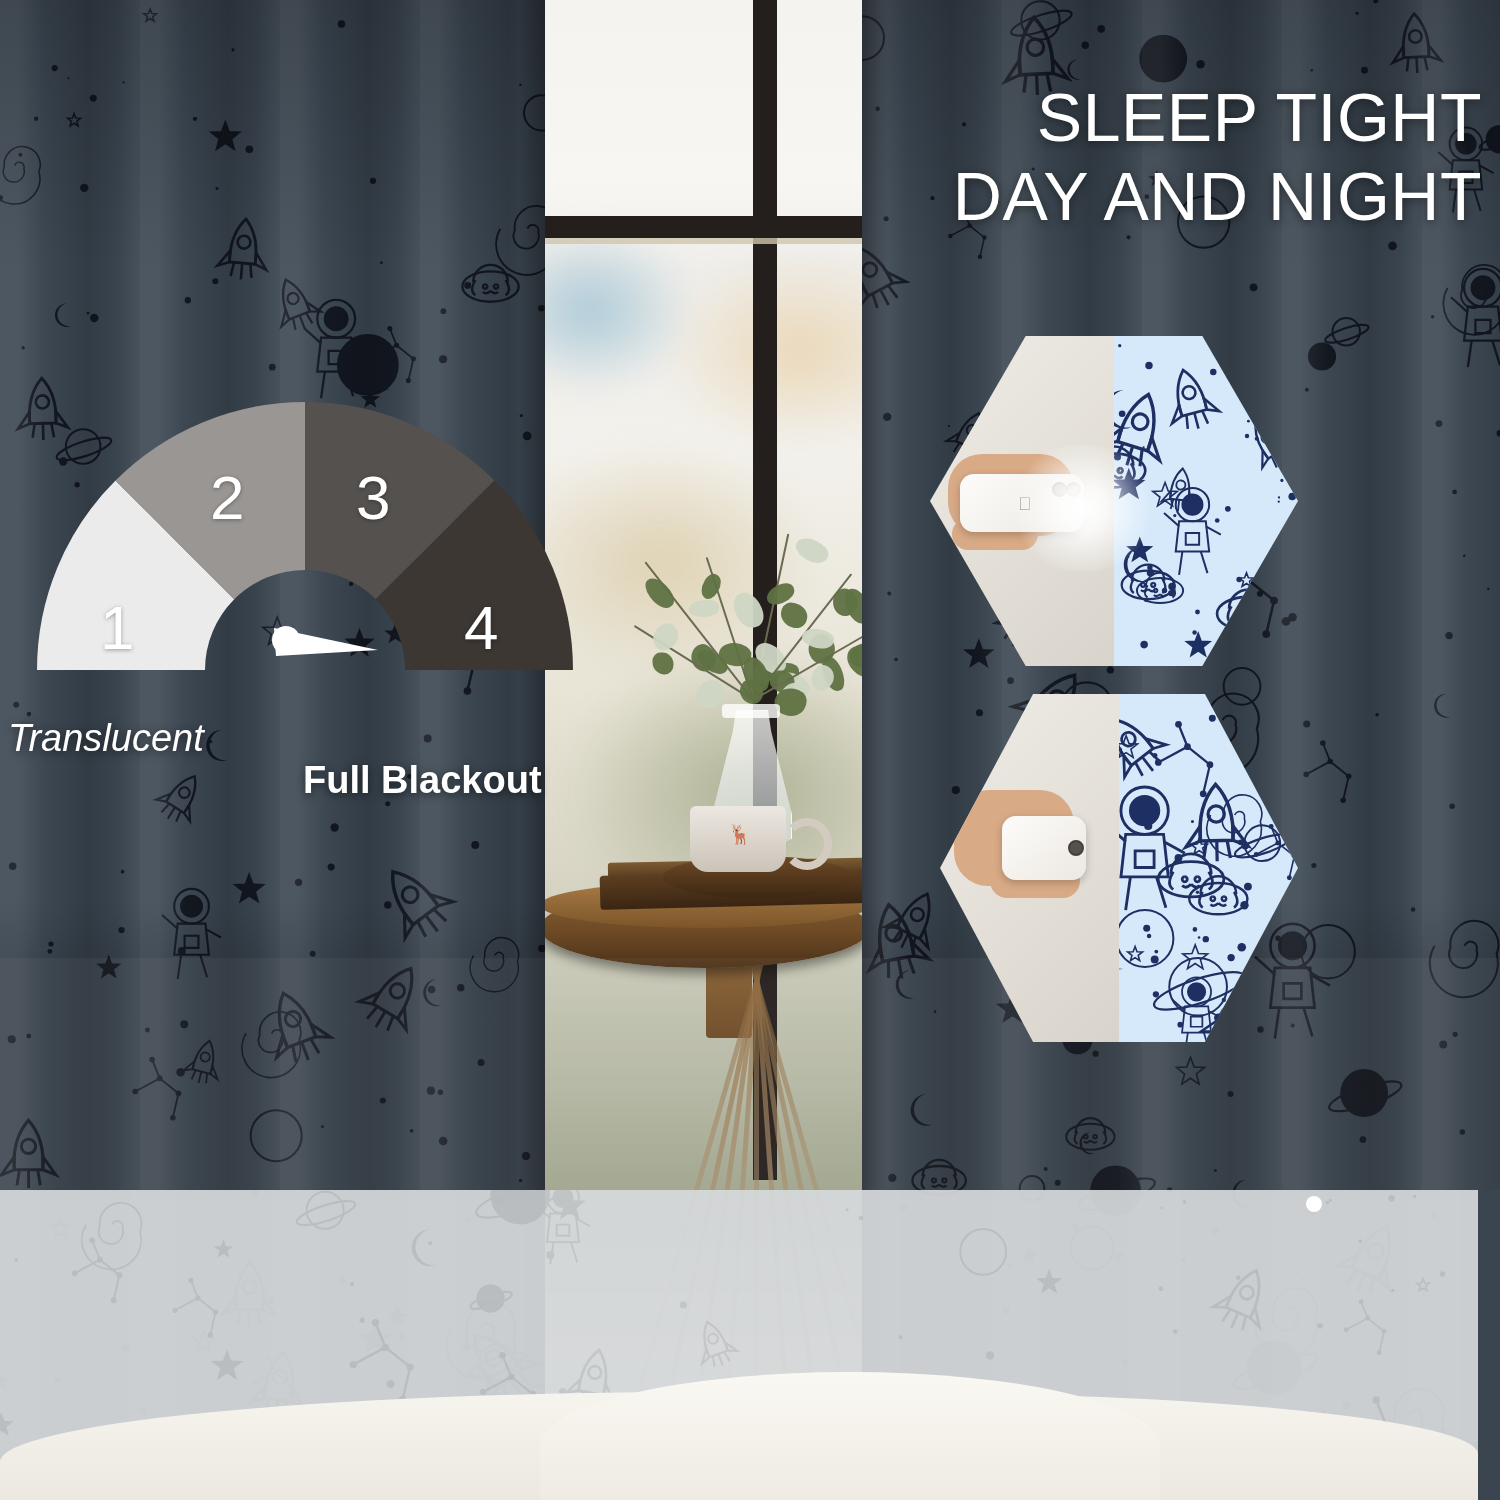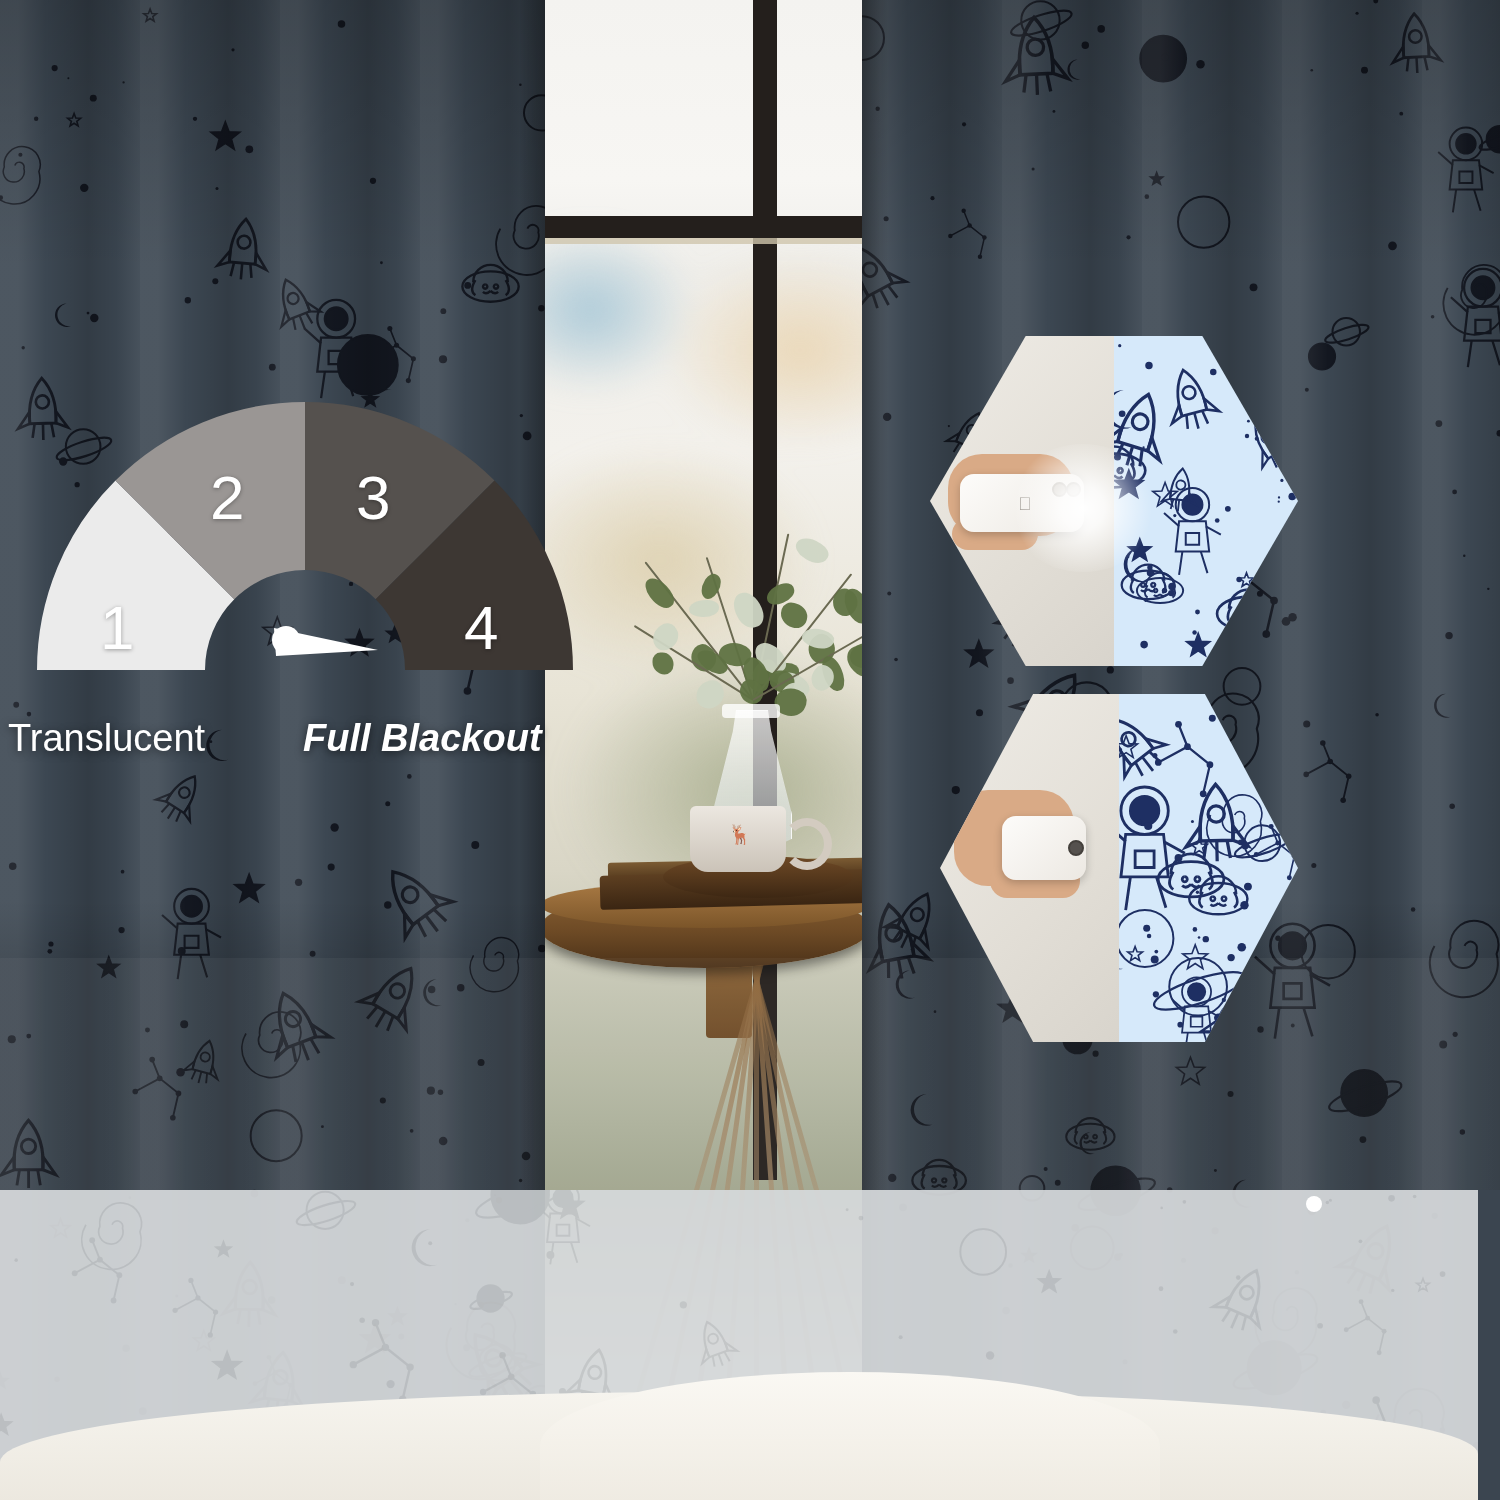--- a/index.html
+++ b/index.html
@@ -79,22 +79,22 @@
     font-size:68px;line-height:1.16;font-weight:400;letter-spacing:.5px;
     text-shadow:0 2px 10px rgba(0,0,0,.45);white-space:pre-line;}
 
   
   .gauge{position:absolute;left:0px;top:382px;width:620px;height:300px;}
   .gauge-num{position:absolute;color:#fff;font-size:62px;font-weight:400;
     text-shadow:0 1px 4px rgba(0,0,0,.35);}
   .needle{position:absolute;left:272px;top:616px;width:108px;height:44px;}
   .g-label{position:absolute;color:#fff;font-size:38px;font-weight:600;
     text-shadow:0 2px 8px rgba(0,0,0,.55);}
-  .g-label.l1{left:8px;top:717px;font-weight:400;}
-  .g-label.l2{left:303px;top:717px;font-style:italic;}
+  .g-label.l1{left:8px;top:717px;font-weight:400;font-style:italic;}
+  .g-label.l2{left:303px;top:759px;}
 
   
   .hex{position:absolute;overflow:hidden;
     clip-path:polygon(26% 0%, 74% 0%, 100% 50%, 74% 100%, 26% 100%, 0% 50%);
     box-shadow:0 6px 24px rgba(0,0,0,.35);}
   .hex-left{position:absolute;left:0;top:0;width:50%;height:100%;
     background:linear-gradient(135deg,#efece6,#e2ded6 60%,#d8d4cc);}
   .hex-right{position:absolute;right:0;top:0;width:50%;height:100%;background:#d6e9fa;overflow:hidden;}
   .hand{position:absolute;background:#d9aa86;border-radius:34px;}
   .phone{position:absolute;background:linear-gradient(140deg,#fdfcfa,#ece8e2);
@@ -802,20 +802,22 @@
         <circle cx="576.8945170695843" cy="423.54749182569566" r="3.408794688348467" fill="#10131c"></circle>
         <circle cx="152.43224144580984" cy="843.3051249881322" r="4.239612514096883" fill="#10131c"></circle>
       </svg>
     <div class="curtain-folds"></div>
     <div class="curtain-shade"></div>
     <div class="curtain-edge-R"></div>
   </div>
 
   <div class="tonal-band"></div>
 
+  <div class="headline">SLEEP TIGHT
+DAY AND NIGHT</div>
 
   <svg class="gauge" id="gauge-svg" viewBox="0 0 620 300">
       <path d="M 37 288.00000000000006 A 268 268 0 0 1 115.49538264200521 98.49538264200527 L 234.28932188134524 217.28932188134524 A 100 100 0 0 0 205 288 Z" fill="#ebebeb"></path>
       <path d="M 115.49538264200521 98.49538264200527 A 268 268 0 0 1 304.99999999999994 20 L 305 188 A 100 100 0 0 0 234.28932188134524 217.28932188134524 Z" fill="#9a9694"></path>
       <path d="M 304.99999999999994 20 A 268 268 0 0 1 494.5046173579947 98.49538264200521 L 375.71067811865476 217.28932188134524 A 100 100 0 0 0 305 188 Z" fill="#55514e"></path>
       <path d="M 494.5046173579947 98.49538264200521 A 268 268 0 0 1 573 287.99999999999994 L 405 288 A 100 100 0 0 0 375.71067811865476 217.28932188134524 Z" fill="#3d3733"></path>
     </svg>
   <div class="gauge-num" id="gn1" style="left:100px;top:592px;">1</div>
   <div class="gauge-num" id="gn2" style="left:210px;top:462px;">2</div>
   <div class="gauge-num" id="gn3" style="left:356px;top:462px;">3</div>

